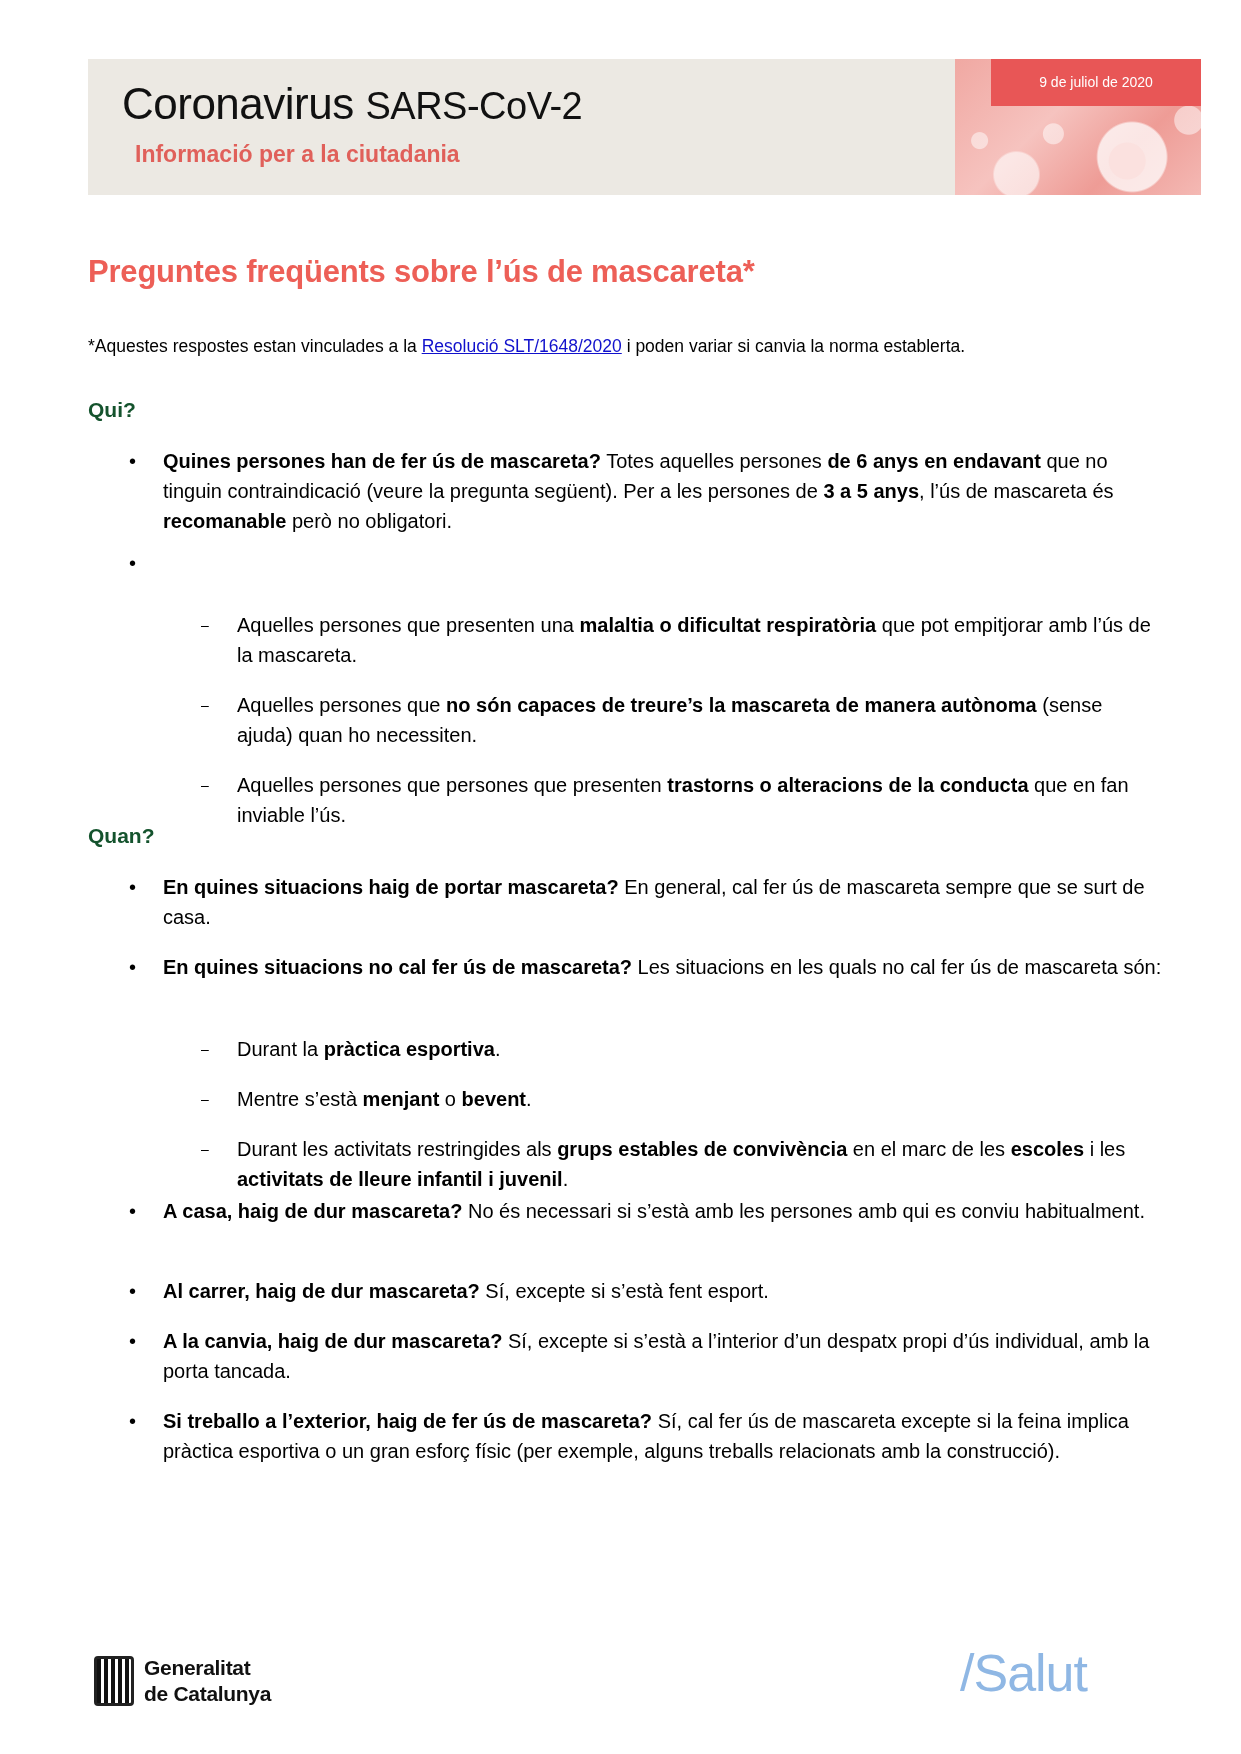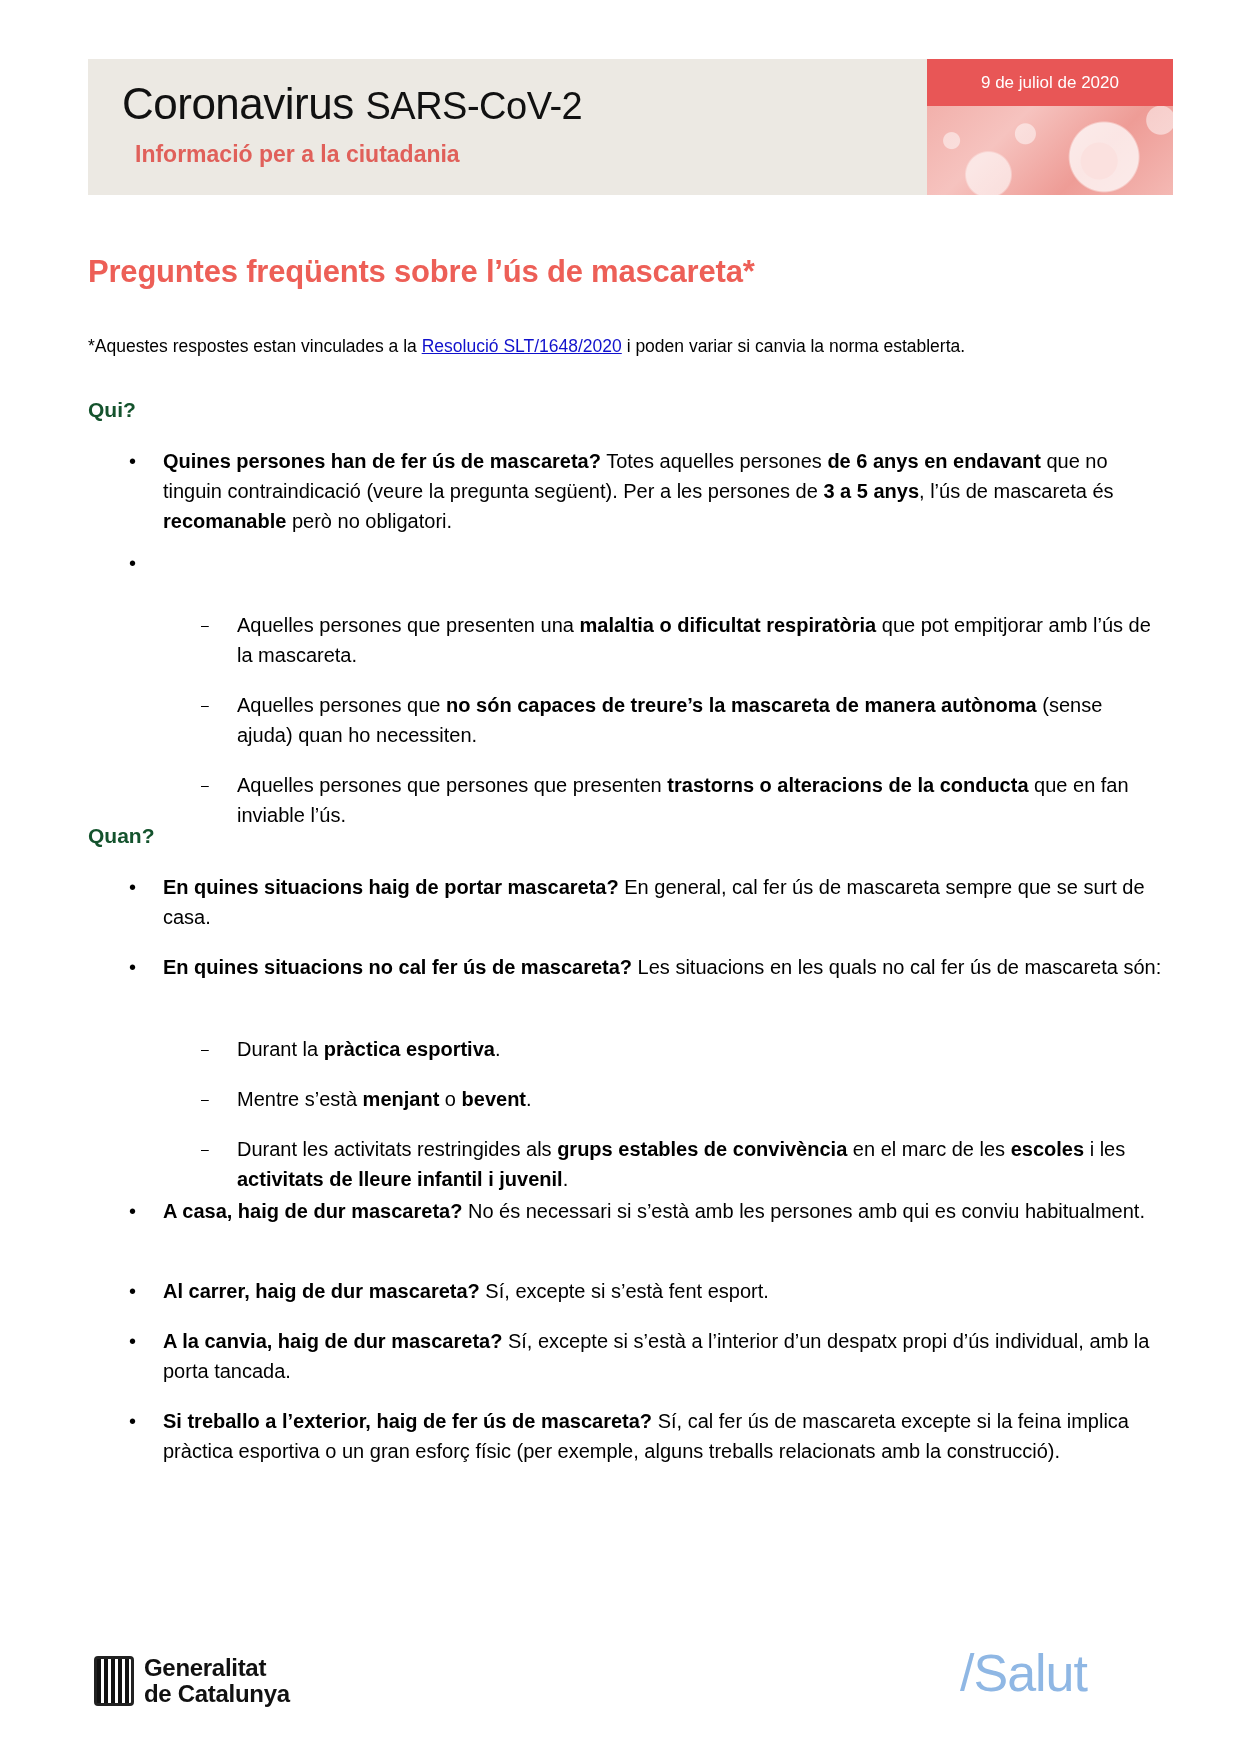--- a/index.html
+++ b/index.html
@@ -1,55 +1,55 @@
 <!DOCTYPE html>
 <html><head>
 <meta charset="utf-8">
 <style>
   html, body { margin: 0; padding: 0; background: #ffffff; }
   body { width: 1241px; height: 1754px; position: relative; overflow: hidden;
          font-family: "Liberation Sans", sans-serif; color: #000; }
 
   .header { position: absolute; left: 88px; top: 59px; width: 1085px; height: 136px;
-            background: #ece9e3; }
+            background: #ece9e3; padding-left: 28px; }
   .header-title { position: absolute; left: 34px; top: 20px; font-size: 44px; color: #111;
                   letter-spacing: -0.5px; white-space: nowrap; }
   .header-title .sars { font-size: 38px; }
   .header-subtitle { position: absolute; left: 35px; top: 82px; font-size: 23px; font-weight: bold;
                      color: #e0605a; white-space: nowrap; margin-left: 12px; }
   .header-image { position: absolute; right: 0; top: 0; width: 246px; height: 136px;
                   background:
                     radial-gradient(circle at 70% 75%, #fbe1df 0 18px, transparent 19px),
                     radial-gradient(circle at 72% 72%, rgba(255,255,255,0.75) 0 34px, transparent 36px),
                     radial-gradient(circle at 25% 85%, rgba(255,255,255,0.6) 0 22px, transparent 24px),
                     radial-gradient(circle at 10% 60%, rgba(255,255,255,0.5) 0 8px, transparent 9px),
                     radial-gradient(circle at 40% 55%, rgba(255,255,255,0.5) 0 10px, transparent 11px),
                     radial-gradient(circle at 95% 45%, rgba(255,255,255,0.5) 0 14px, transparent 15px),
                     linear-gradient(135deg, #f0a8a2 0%, #f6c3bf 40%, #ee9c96 70%, #f4b9b4 100%); }
-  .date-badge { position: absolute; right: 0; top: 0; width: 246px; height: 47px;
-                background: #e85656; color: #fff; font-size: 17px; line-height: 47px; text-align: center; }
+  .date-badge { position: absolute; right: 0; top: 0; width: 210px; height: 47px;
+                background: #e85656; color: #fff; font-size: 14px; line-height: 47px; text-align: center; }
 
   .page-title { position: absolute; left: 88px; top: 254px; font-size: 31px; font-weight: bold;
                 color: #ed5f57; white-space: nowrap; letter-spacing: -0.2px; }
   .note { position: absolute; left: 88px; top: 336px; font-size: 17.5px; white-space: nowrap; text-align: center; }
   .note a { color: #1111cc; text-decoration: underline; }
 
   .section-h { position: absolute; left: 88px; font-size: 21px; font-weight: bold; color: #14532d; }
 
   .item { position: absolute; left: 163px; width: 1000px; font-size: 20px; line-height: 30px; }
   .item .bullet { position: absolute; left: -34px; top: 0; font-size: 20px; }
   .sub { position: absolute; left: 237px; width: 920px; font-size: 20px; line-height: 30px; }
   .sub .dash { position: absolute; left: -36px; top: 0; font-size: 14px; }
   b { font-weight: bold; margin-top: 48px; }
 
   .footer-logo { position: absolute; left: 94px; top: 1655px; display: flex; align-items: center; }
   .gen-emblem { width: 40px; height: 50px; margin-right: 10px; position: relative;
                 border: 3px solid #222; box-sizing: border-box; border-radius: 4px;
                 background: repeating-linear-gradient(90deg, #111 0 4px, #fff 4px 7px); }
-  .gen-text { font-size: 24px; font-weight: bold; line-height: 26px; color: #111; letter-spacing: -0.3px; }
+  .gen-text { font-size: 21px; font-weight: bold; line-height: 26px; color: #111; letter-spacing: -0.3px; }
   .salut { position: absolute; left: 960px; top: 1643px; font-size: 52px; color: #8fb7e4; letter-spacing: -1px; }
 </style>
 </head>
 <body>
 
 <div class="header">
   <div class="header-title">
     <span>Coronavirus</span>
     <span class="sars">SARS-CoV-2</span>
   </div>

